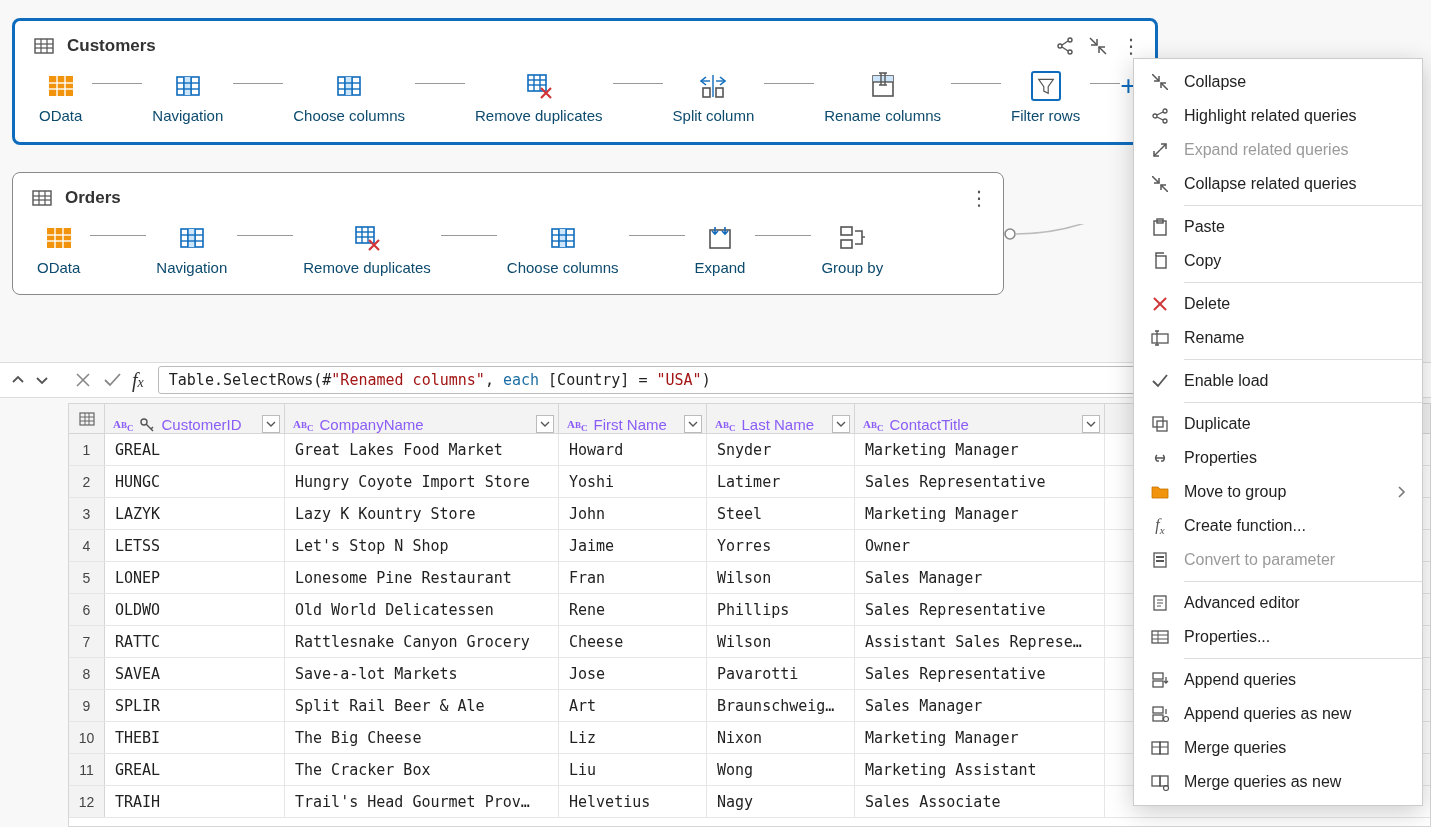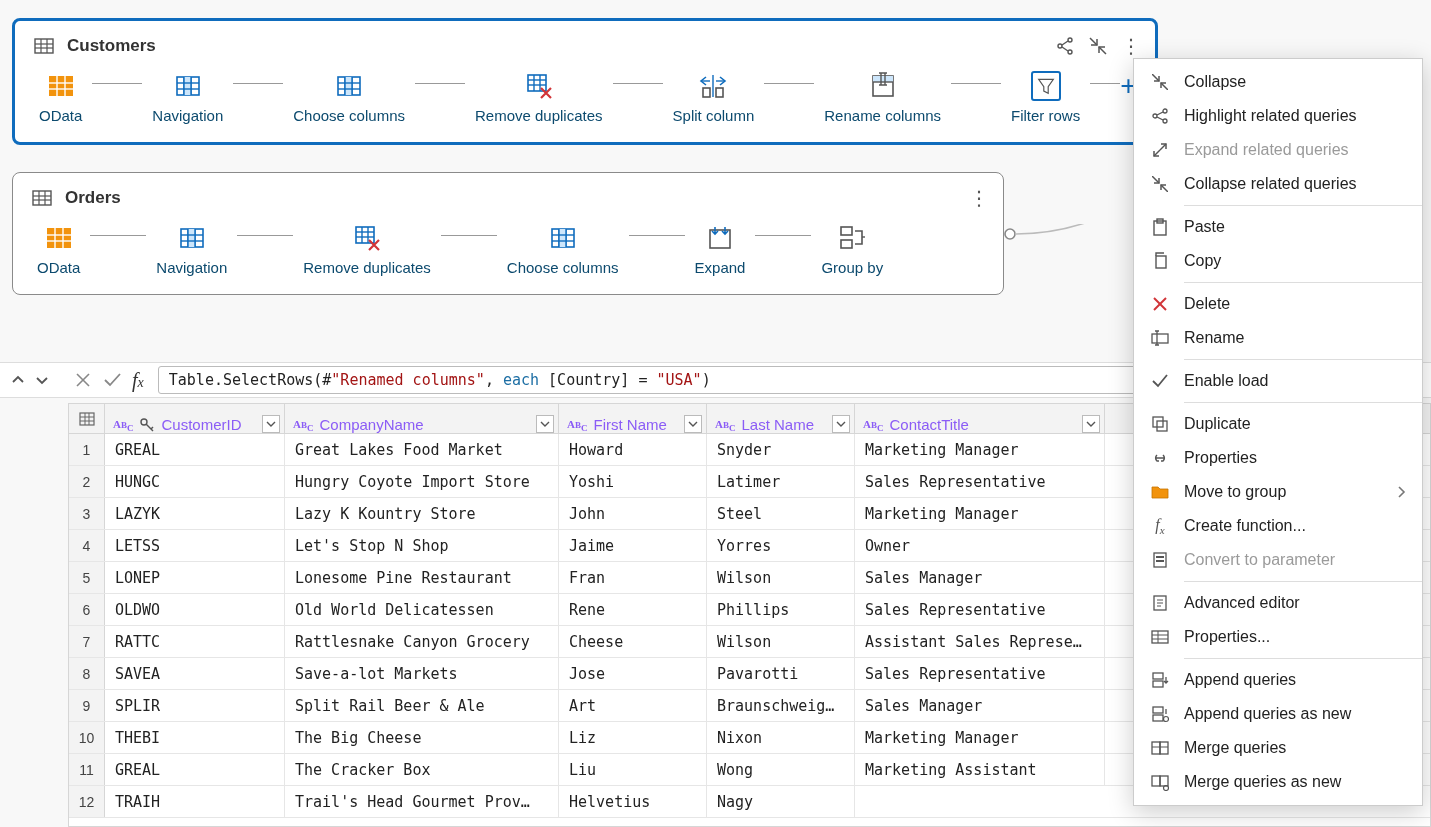--- a/index.html
+++ b/index.html
@@ -489,20 +489,21 @@
         <div class="cell" style="width: 148px;">Liu</div>
         <div class="cell" style="width: 148px; text-align: center;">Wong</div>
         <div class="cell" style="width: 250px;">Marketing Assistant</div>
       </div>
       <div class="grid-body-row">
         <div class="rownum-cell">12</div>
         <div class="cell" style="width: 180px;">TRAIH</div>
         <div class="cell" style="width: 274px;">Trail's Head Gourmet Prov…</div>
         <div class="cell" style="width: 148px;">Helvetius</div>
         <div class="cell" style="width: 148px;">Nagy</div>
+        <div class="cell" style="width: 250px;">Sales Associate</div>
       </div>
     </div>
 
   <div class="context-menu" id="ctxmenu">
       <div class="menu-item">
         <span class="mi-icon">
           <svg width="16" height="16" viewBox="0 0 16 16">
             <path d="M2 7 L7 7 L7 2" fill="none" stroke="currentColor" stroke-width="1.5"></path>
             <line x1="0" y1="0" x2="7" y2="7" stroke="currentColor" stroke-width="1.5"></line>
             <path d="M14 9 L9 9 L9 14" fill="none" stroke="currentColor" stroke-width="1.5"></path>

